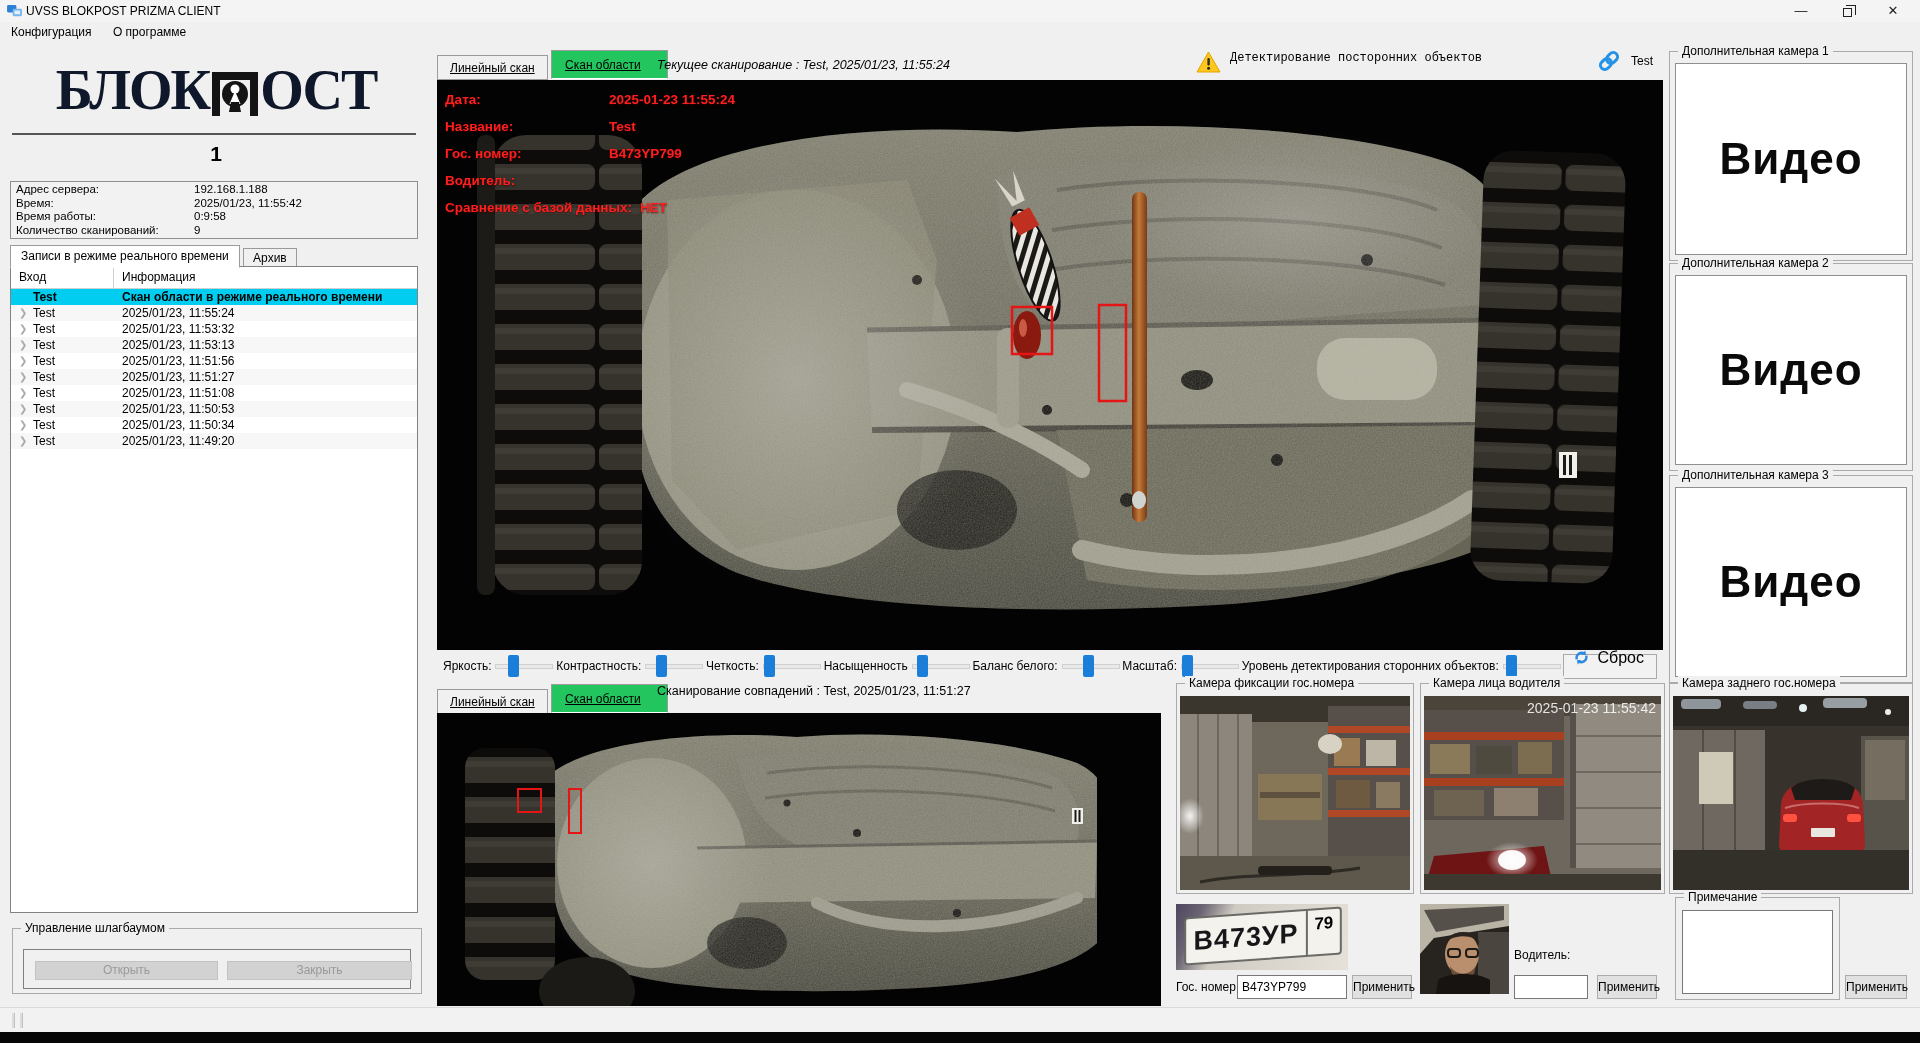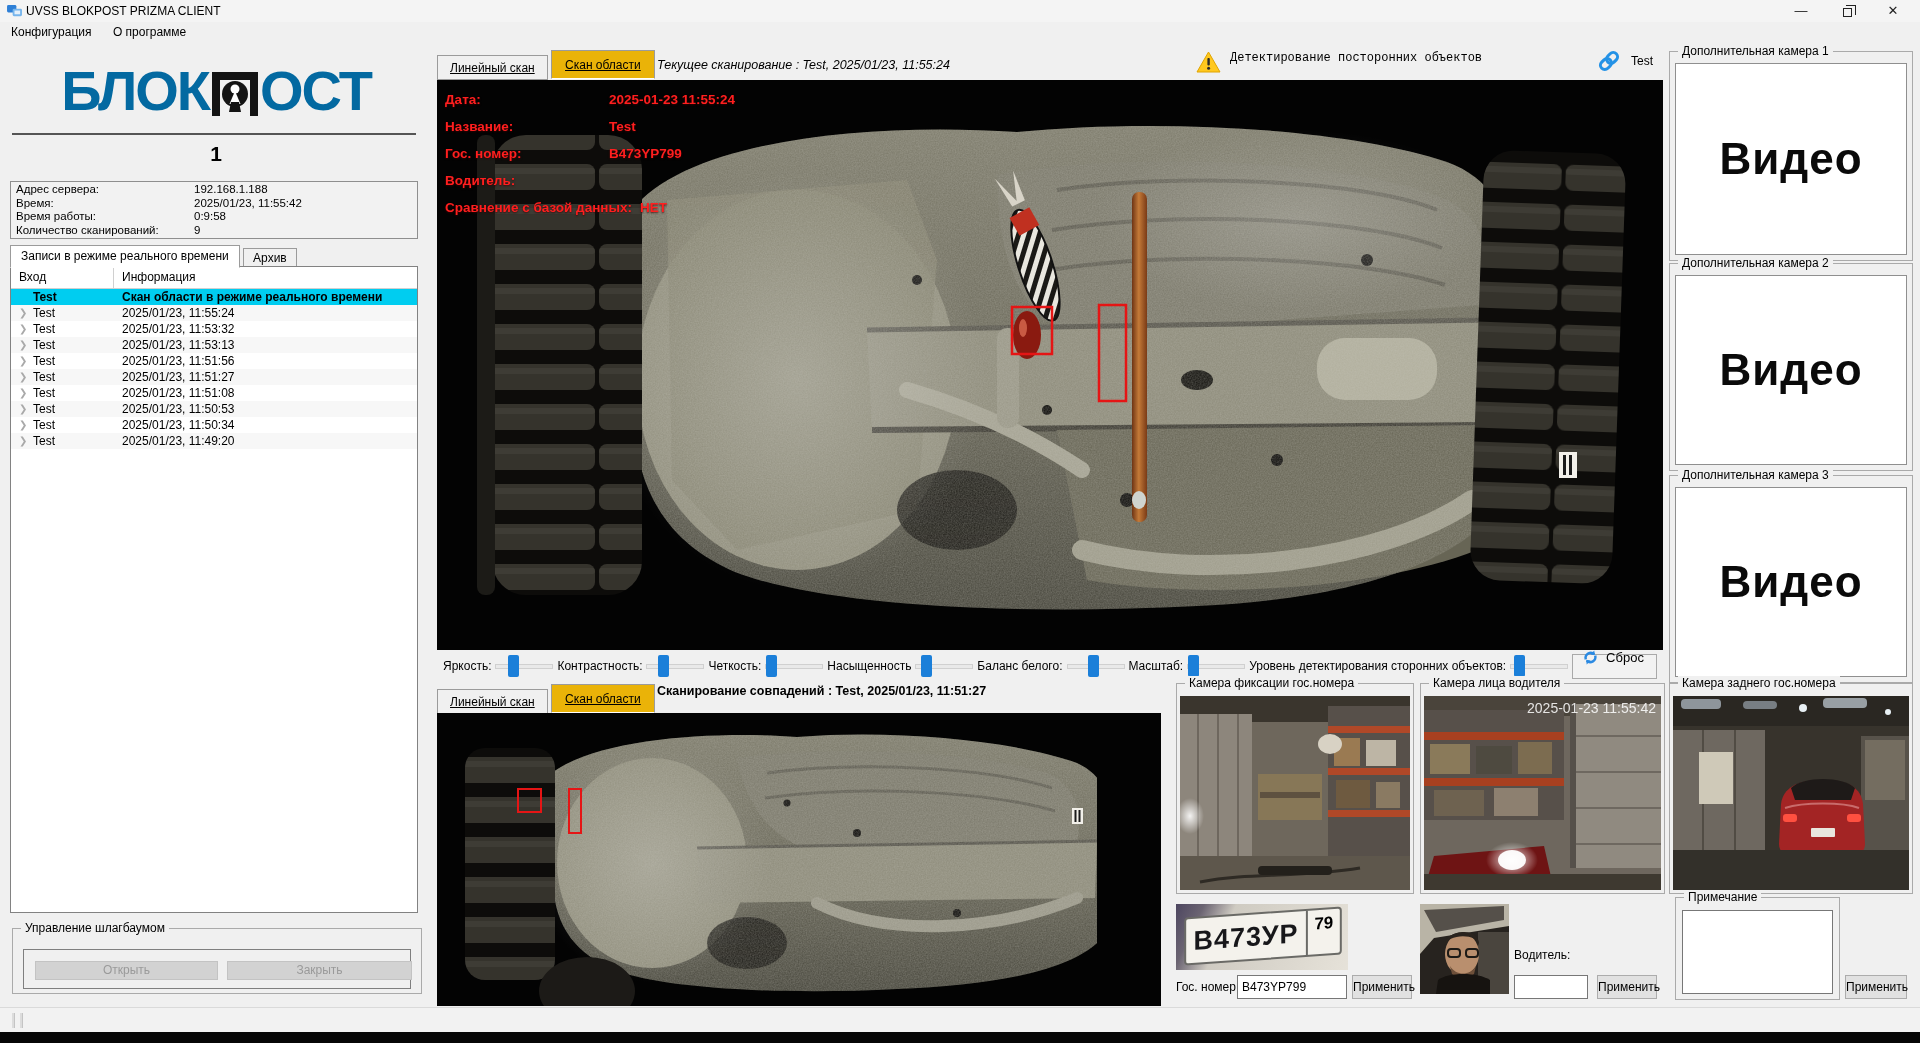--- a/index.html
+++ b/index.html
@@ -20,21 +20,21 @@
   #btn-restore { left:1830px; }
   #btn-close { left:1876px; }
   .restore-glyph { display:inline-block; width:9px; height:9px; border:1px solid #222; position:relative; top:2px; background:#f4f4f4; }
   .restore-glyph::before { content:""; position:absolute; left:2px; top:-4px; width:9px; height:9px; border:1px solid #222; border-bottom:none; border-left:none; }
   #menubar { left:0; top:22px; width:1920px; height:21px; background:#f0f0f0; }
   .menu-item { display:inline-block; padding:3px 9px; font-size:12px; }
   .menu-item:first-child { margin-left:2px; }
 
   
   #logo { left:10px; top:50px; width:412px; height:80px; display:flex; align-items:center; justify-content:center; }
-  .logo-txt { font-size:56px; font-weight:bold; letter-spacing:-2px; color:#0369a1; }
+  .logo-txt { font-size:56px; font-weight:bold; letter-spacing:-2px; color:#0f172a;font-family:Liberation Serif, serif; }
   .keyhole-p { position:relative; width:46px; height:44px; border:8px solid #141414; border-bottom:none; margin:8px 2px 0 3px; display:inline-block; }
   .keyhole-p svg { position:absolute; left:-3px; top:-2px; }
   #logo-rule { left:12px; top:133px; width:404px; height:2px; background:#555; }
   #counter { left:10px; top:142px; width:412px; text-align:center; font-size:21px; font-weight:bold; }
   #info-box { left:10px; top:181px; width:408px; height:58px; border:1px solid #8f8f8f; background:#f2f2f2; padding:1px 0; }
   .info-row { display:flex; height:13.5px; line-height:13.5px; font-size:11.5px; }
   .info-row .lbl { padding-left:5px; width:183px; }
   #side-tabs { left:10px; top:245px; height:21px; }
   .stab { display:inline-block; border:1px solid #9b9b9b; background:#f0f0f0; padding:2px 9px 2px 9px; font-size:12px; position:relative; top:2px; }
   .stab.active { background:#fff; top:0; padding:3px 10px 4px 10px; border-bottom:1px solid #fff; z-index:2; }
@@ -52,42 +52,42 @@
   
   .groupbox { border:1px solid #aaaaaa; position:absolute; }
   .groupbox > .legend { position:absolute; top:-8px; left:8px; background:#f0f0f0; padding:0 4px; font-size:12px; }
   #barrier-group { left:12px; top:928px; width:410px; height:66px; }
   #barrier-inner { left:10px; top:20px; width:388px; height:40px; border:1px solid #7f7f7f; position:absolute; }
   .dis-btn { position:absolute; top:11px; height:19px; background:#d2d2d2; border:1px solid #c3c3c3; color:#9a9a9a; text-align:center; line-height:17px; font-size:12px; }
 
   
   .scan-tabs { height:30px; }
   .mtab { display:inline-block; border:1px solid #9b9b9b; background:#f0f0f0; padding:5px 12px 4px 12px; font-size:12px; position:relative; top:3px;text-decoration:underline; }
-  .mtab.active { background:#eab308; top:0; padding:7px 13px 6px 13px; border-bottom:1px solid #fff; }
+  .mtab.active { background:#22c55e; top:0; padding:7px 26px 6px 13px; border-bottom:1px solid #fff; }
   .caption { font-size:12.5px; }
 
   .warn-row { display:flex; align-items:flex-start; gap:9px;font-family:Liberation Mono, monospace; }
   .link-row { display:flex; align-items:center; gap:9px; }
 
   
   #scan1 { left:437px; top:80px; width:1226px; height:570px; background:#000; }
   #scan2 { left:437px; top:713px; width:724px; height:293px; background:#000; }
   #scan1 svg, #scan2 svg { display:block; width:100%; height:100%; }
   #overlay1 { position:absolute; left:8px; top:12px; }
   .ov-row { display:flex; height:27px; align-items:flex-start; font-size:13.5px; font-weight:bold; color:#ff1f1f; text-shadow:0 1px 2px rgba(60,0,0,.8); }
   .ov-row .ol { min-width:164px; padding-right:8px; }
 
   
   #slider-row { left:437px; top:651px; width:1226px; height:30px; display:flex; align-items:center; justify-content:space-between; padding:0 6px; }
   .slider { display:flex; align-items:center; gap:4px; }
   .slider .slbl { font-size:12px; white-space:nowrap; }
   .strack { position:relative; width:58px; height:22px; }
   .strack::before { content:""; position:absolute; left:0; right:0; top:9px; height:3px; background:#e9e9e9; border:1px solid #d0d0d0; }
   .shandle { position:absolute; top:0; width:11px; height:22px; background:#1b7fd9; border-radius:2px; margin-left:-5px; }
-  #reset-btn { display:flex; align-items:center; gap:7px; background:#f2f2f2; border:1px solid #a9a9a9; padding:3px 12px 20px 9px; font-size:13px; height:24px; }
+  #reset-btn { display:flex; align-items:center; gap:7px; background:#f2f2f2; border:1px solid #a9a9a9; padding:3px 12px 20px 9px; font-size:16px; height:24px; }
 
   
   .video-box { position:absolute; background:#fff; border:1px solid #8f8f8f; display:flex; align-items:center; justify-content:center; }
   .video-word { font-size:44px; font-weight:bold; color:#0a0a0a; letter-spacing:1px; }
   .cam-img { position:absolute; overflow:hidden; }
   .cam-img svg { display:block; width:100%; height:100%; }
   .cam-ts { position:absolute; right:5px; top:4px; color:rgba(255,255,255,.85); font-size:14px; }
 
   
   #plate-crop { left:1176px; top:904px; width:172px; height:66px; background:linear-gradient(115deg,#4d4660 0%,#6b6472 14%,#cfcbc2 30%,#e6e2d9 100%); overflow:hidden; }
@@ -422,21 +422,21 @@
       <polygon points="5,16.5 4.4,11.4 9.2,12.2" fill="#2b8ae2"></polygon>
     </svg>
     <span>Сброс</span>
   </button>
 </div>
 
 <div class="abs scan-tabs" style="left:437px; top:684px;">
   <span class="mtab">Линейный скан</span>
   <span class="mtab active">Скан области</span>
 </div>
-<div class="abs caption" style="left:657px; top:684px;font-weight:bold;">Сканирование совпадений : Test, 2025/01/23, 11:51:27</div>
+<div class="abs caption" style="left:657px; top:684px;">Сканирование совпадений : Test, 2025/01/23, 11:51:27</div>
 
 <div class="abs" id="scan2">
   <svg viewBox="0 0 724 293" preserveAspectRatio="none">
     <defs>
       <clipPath id="bodyClip2">
         <path d="M115,60 C160,25 280,18 360,24 C460,16 580,28 640,50 C672,65 678,95 674,130 L670,220 C640,258 560,272 460,276 C350,282 230,276 180,258 C140,242 118,215 116,170 Z"></path>
       </clipPath>
     </defs>
     <rect width="724" height="293" fill="#030303"></rect>
     <path d="M115,60 C160,25 280,18 360,24 C460,16 580,28 640,50 C672,65 678,95 674,130 L670,220 C640,258 560,272 460,276 C350,282 230,276 180,258 C140,242 118,215 116,170 Z" fill="url(#bodyGrad)"></path>

